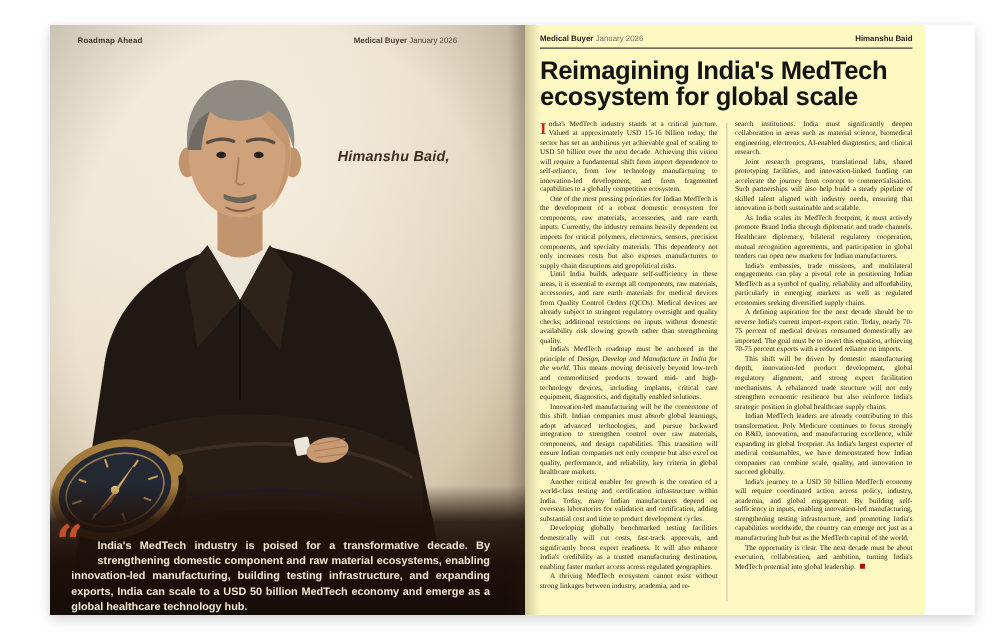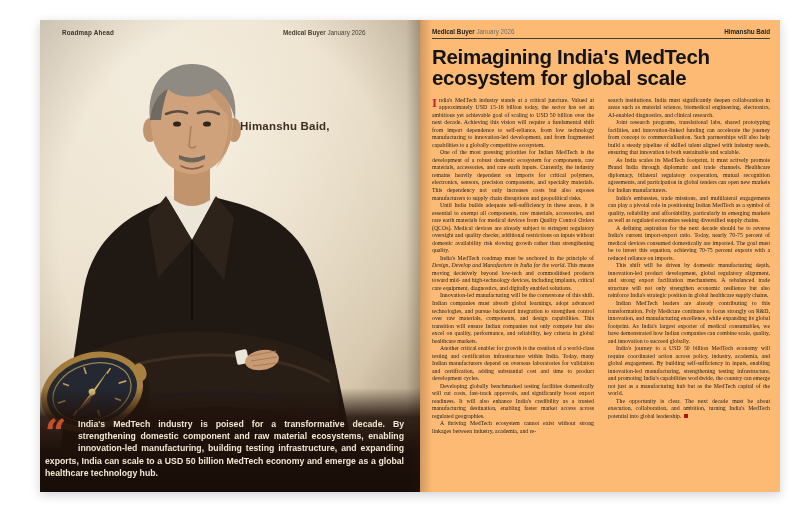--- a/index.html
+++ b/index.html
@@ -7,32 +7,32 @@
   .canvas{position:relative;width:800px;height:512px;background:#ffffff;}
   .spread{position:absolute;left:40px;top:20px;width:740px;height:472px;display:flex;box-shadow:0 3px 10px rgba(0,0,0,0.18);}
 
   
   .page-left{position:relative;width:380px;height:472px;overflow:hidden;background:#e7dcc8;}
   .portrait-svg{position:absolute;left:0;top:0;}
   .lp-header{position:absolute;top:9px;left:0;right:0;height:10px;font-size:6.3px;color:#3c3227;}
   .lp-h-left{position:absolute;left:22px;font-weight:bold;letter-spacing:.2px;}
   .lp-h-right{position:absolute;left:243px;color:#4a4034;}
   .lp-h-right b{color:#2e2competent620;}
-  .person-block{position:absolute;top:100px;left:200px;width:150px;text-align:left;}
+  .person-block{position:absolute;top:100px;left:200px;width:150px;text-align:center;font-style:italic;}
   .person-name{font-size:11.5px;font-weight:bold;color:#3e2e1f;letter-spacing:.2px;}
   .person-role{font-size:8.3px;color:#93876f;margin-top:2.5px;line-height:1.35;}
   .quote-band{position:absolute;left:0;right:0;bottom:0;height:104px;box-sizing:border-box;
      padding:30px 16px 8px 5px;
      background:linear-gradient(to bottom,rgba(33,18,11,0) 0%,rgba(33,18,11,.88) 28%,#1d100a 62%,#170c07 100%);}
   .qmark{float:left;width:33px;height:30px;font-family:"DejaVu Serif",serif;font-weight:bold;
      font-size:37px;line-height:.85;color:#c1502b;text-shadow:0 0 1px #c1502b;}
-  .quote-text{font-size:8.7px;font-weight:bold;color:#f2e7d2;line-height:1.4;text-align:justify;margin:0;}
+  .quote-text{font-size:8.7px;font-weight:bold;color:#f2e7d2;line-height:1.4;text-align:justify;margin:12px;}
 
   
-  .page-right{position:relative;width:360px;height:472px;background:#fdba74;box-sizing:border-box;
+  .page-right{position:relative;width:320px;height:472px;background:#fef9c3;box-sizing:border-box;
      padding:8px 10px 0 12px;}
   .rp-header{display:flex;justify-content:space-between;align-items:baseline;font-size:6.3px;color:#1f1f1f;}
   .rp-h-left b{font-weight:bold;}
   .rp-h-left span{color:#6d6d6d;}
   .rp-h-right{font-weight:bold;}
   .rp-rule{height:0;border-top:1px solid #3d3d3d;margin:3px 0 7px 0;}
   .headline{font-size:20.5px;line-height:1.04;font-weight:bold;color:#141414;letter-spacing:-.3px;margin:0 0 8px 0;}
   .cols{display:flex;height:392px;overflow:hidden;}
   .col{width:162px;}
   .col-divider{width:1px;background:#ccc7bd;margin:1px 6px 8px 7px;}

